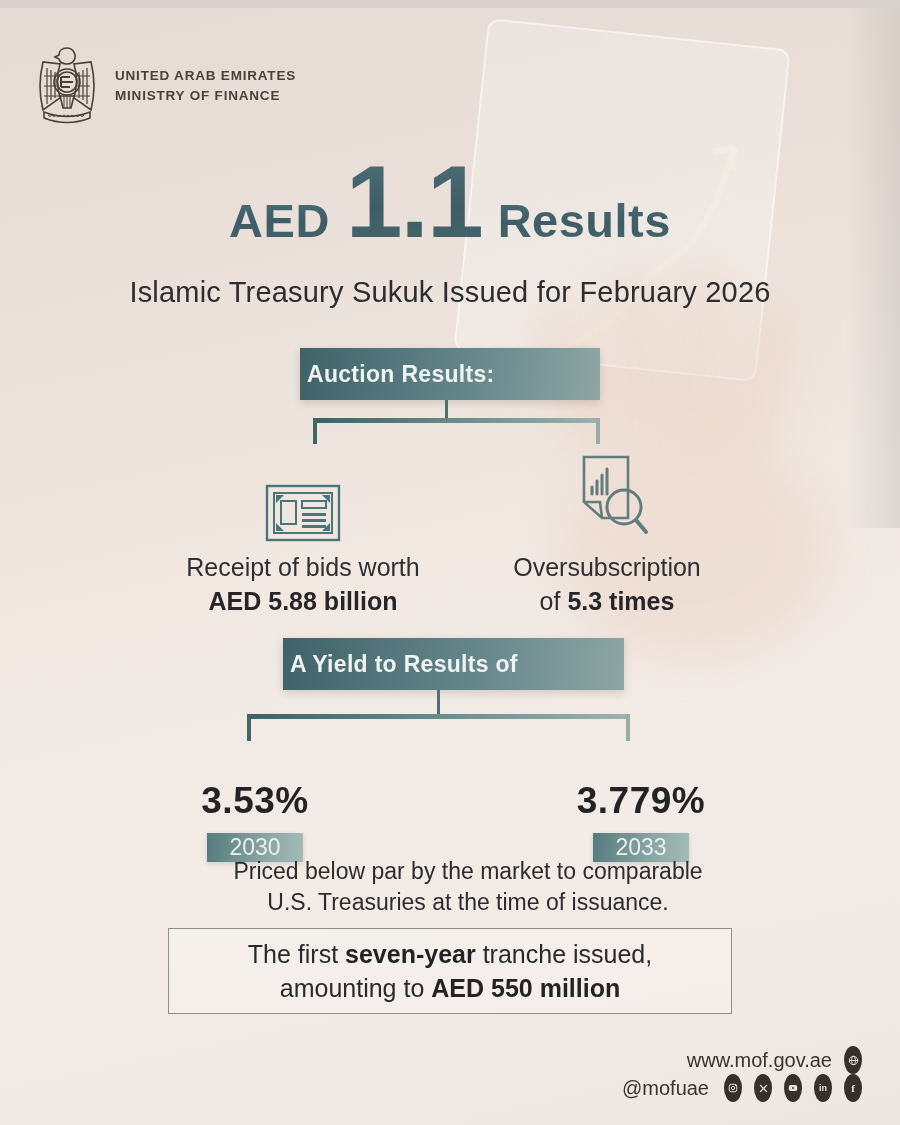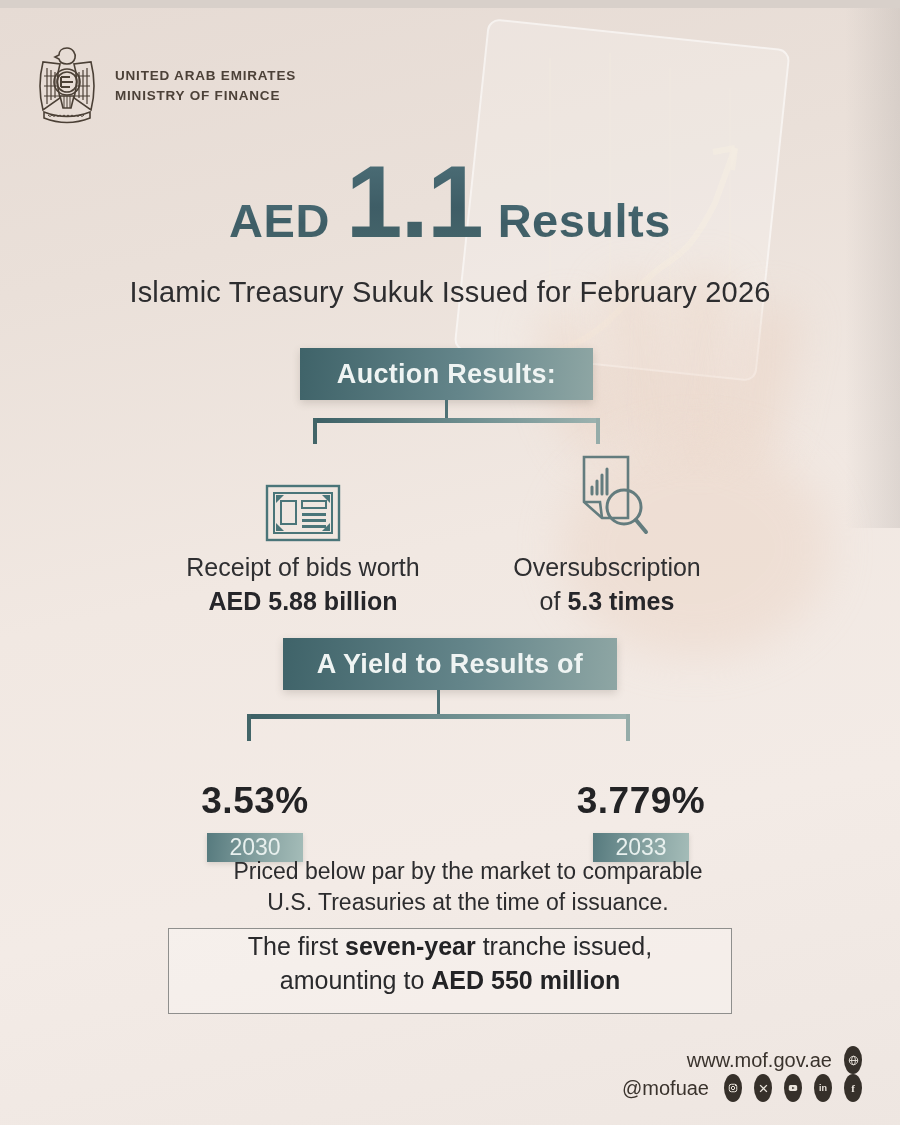--- a/index.html
+++ b/index.html
@@ -24,24 +24,24 @@
   
   .title{position:absolute;left:0;right:0;top:146px;text-align:center;}
   .title-row{display:inline-flex;align-items:baseline;gap:16px;}
   .teal-grad{background:linear-gradient(180deg,#4d6f78 0%,#3e5d66 55%,#46666b 100%);
     -webkit-background-clip:text;background-clip:text;color:transparent;font-weight:bold;}
   .t-small{font-size:47px;letter-spacing:.5px;}
   .t-big{font-size:102px;letter-spacing:-2px;line-height:.95;}
   .subtitle{position:absolute;left:0;right:0;top:268px;text-align:center;
     font-size:29px;color:#2d2d2f;letter-spacing:.2px;}
   
-  .banner{position:absolute;display:flex;align-items:center;justify-content:center;
+  .banner{position:absolute;display:flex;align-items:center;justify-content:flex-start;
     background:linear-gradient(96deg,#3f6369 0%,#64858a 55%,#8ea6a4 100%);
-    color:#eff4f3;font-size:27px;font-weight:bold;letter-spacing:.3px;
-    box-shadow:0 3px 8px rgba(90,80,70,.20);}
+    color:#eff4f3;font-size:23px;font-weight:bold;letter-spacing:.3px;
+    box-shadow:0 3px 8px rgba(90,80,70,.20);padding-left:7px;}
   .banner1{left:300px;top:340px;width:293px;height:52px;}
   .banner2{left:283px;top:630px;width:334px;height:52px;}
   
   .stub{position:absolute;width:3px;background:#4e7175;}
   .bar{position:absolute;height:5px;background:linear-gradient(90deg,#3c6065 0%,#6f8f90 55%,#9db3b0 100%);}
   .tick{position:absolute;width:4px;}
   .tick.dark{background:#426568;} .tick.light{background:#95aca9;}
   
   .col{position:absolute;top:450px;width:310px;text-align:center;}
   .col-left{left:148px;} .col-right{left:452px;}
@@ -55,21 +55,21 @@
   .rate{font-size:37px;font-weight:bold;color:#232325;letter-spacing:.5px;}
   .year-badge{display:inline-block;margin-top:11px;width:96px;height:29px;line-height:29px;
     font-size:23px;color:#e8f0ee;
     background:linear-gradient(96deg,#567a7e 0%,#86a2a1 55%,#a4bcb8 100%);
     box-shadow:0 2px 5px rgba(90,80,70,.18);}
   
   .pricing{position:absolute;left:0;right:0;top:848px;text-align:center;
     font-size:23px;line-height:31px;color:#2c2c2e;padding-left:36px;}
   .tranche{position:absolute;left:168px;top:920px;width:562px;height:84px;
     border:1.5px solid #8f8f8d;background:rgba(253,249,245,.35);
-    display:flex;flex-direction:column;align-items:center;
+    display:flex;flex-direction:column;align-items:center;justify-content:center;
     font-size:25px;line-height:34px;color:#2a2a2c;text-align:center;}
   .tranche b{color:#232325;}
   
   .footer{position:absolute;right:38px;top:1038px;text-align:right;
     font-size:20px;line-height:28px;color:#3a332d;}
   .foot-row{display:flex;align-items:center;justify-content:flex-end;gap:12px;}
   .soc{width:18px;height:28px;border-radius:50%;background:#36302a;
     display:inline-flex;align-items:center;justify-content:center;flex:0 0 auto;}
   .soc span{color:#eae4dc;font-weight:bold;font-size:9px;line-height:1;}
   .soc.fb span{font-size:11px;font-family:"Liberation Serif",serif;}

